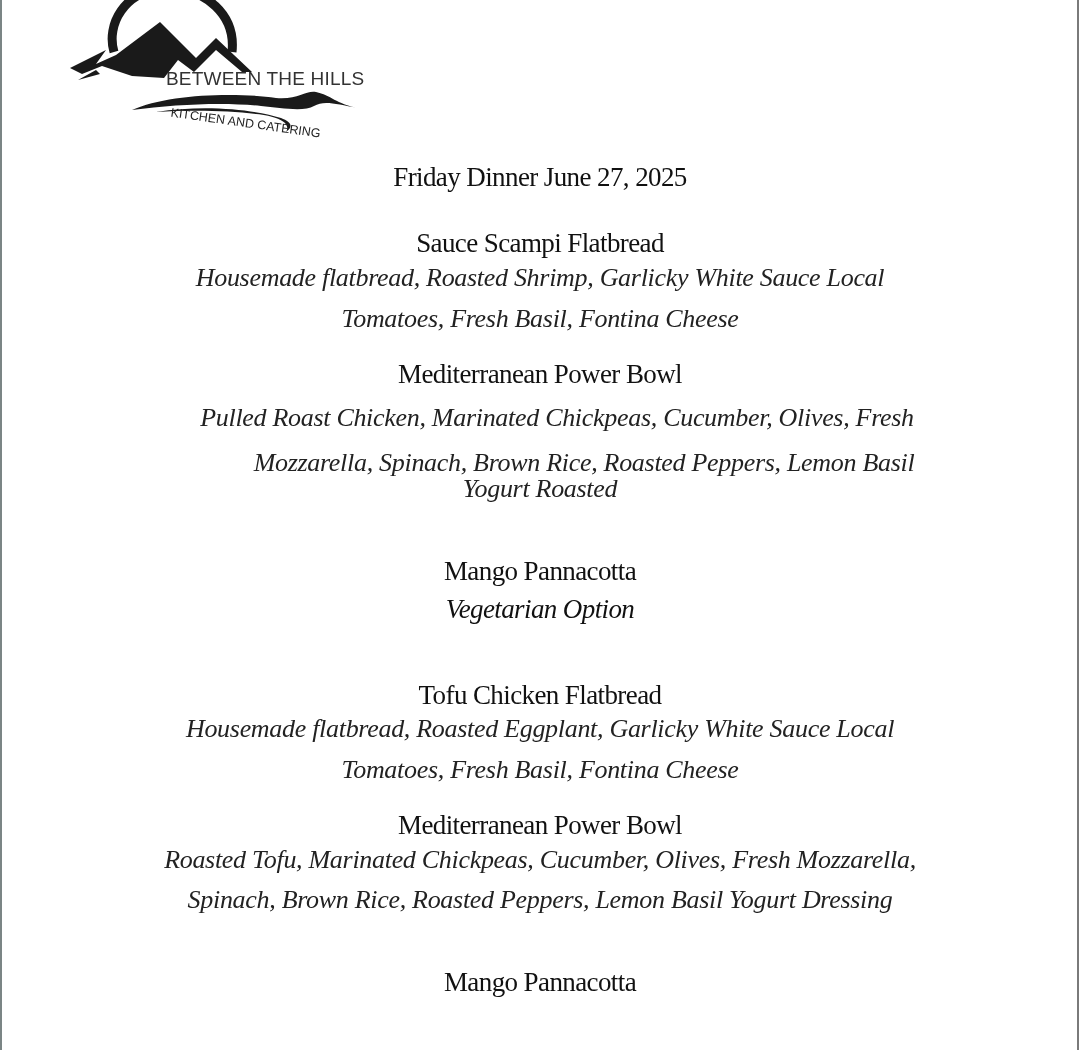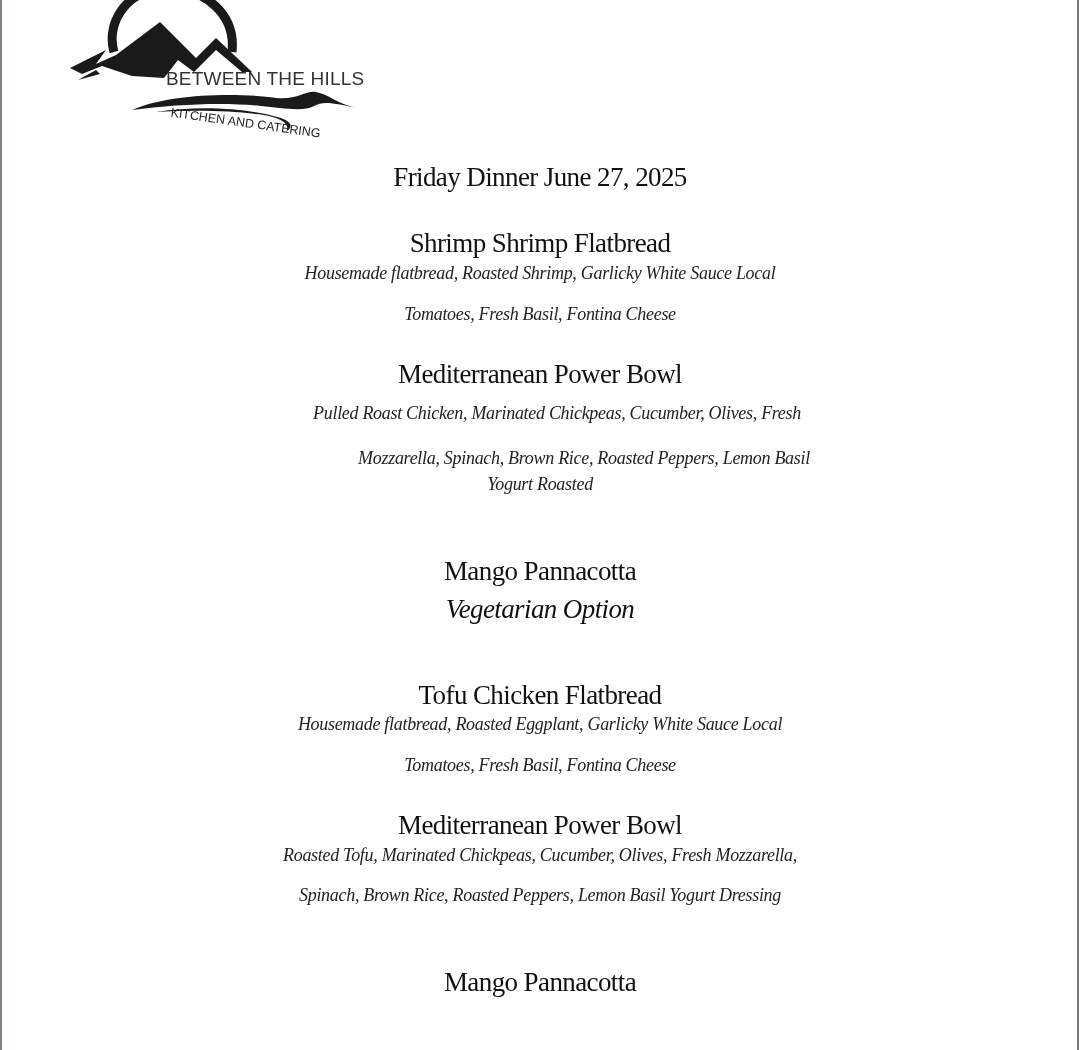--- a/index.html
+++ b/index.html
@@ -15,21 +15,21 @@
     font-family:"Liberation Sans", "DejaVu Sans", sans-serif; font-size:19px; color:#333; letter-spacing:0.2px;
   }
   .logo-sub {
     position:absolute; left:170px; top:116px;
     font-family:"Liberation Sans", "DejaVu Sans", sans-serif; font-size:12.5px; color:#222;
     transform:rotate(0deg);
   }
   .logo-sub span { display:inline-block; }
   .line { position:absolute; left:0; width:1080px; text-align:center; white-space:nowrap; }
   .heading { font-size:27px; letter-spacing:-0.6px; }
-  .desc { font-style:italic; font-size:18px; letter-spacing:-0.3px; color:#222; }
+  .desc { font-style:italic; font-size:26px; letter-spacing:-0.3px; color:#222; }
 </style>
 </head>
 <body>
 
 <div class="edge-left"></div>
 <div class="edge-right"></div>
 
 <div>
   <svg class="logo" viewBox="0 0 330 155" xmlns="http://www.w3.org/2000/svg">
 
@@ -42,21 +42,21 @@
     <path d="M90,112 C140,104 190,110 215,118 C225,122 228,126 220,132 C226,122 210,116 190,114 C160,110 120,110 90,112 Z" fill="#1a1a1a"></path>
   </svg>
   <div class="logo-title">BETWEEN THE HILLS</div>
   <div class="logo-sub">
     <span style="transform:rotate(8deg);">KITCHEN AND CATERING</span>
   </div>
 </div>
 
 <div class="line heading" style="top:162px;">Friday Dinner June 27, 2025</div>
 
-<div class="line heading" style="top:228px;">Shrimp Shrimp Flatbread</div>
+<div class="line heading" style="top:228px;">Sauce Scampi Flatbread</div>
 <div class="line desc" style="top:263px;">Housemade flatbread, Roasted Shrimp, Garlicky White Sauce Local</div>
 <div class="line desc" style="top:304px;">Tomatoes, Fresh Basil, Fontina Cheese</div>
 
 <div class="line heading" style="top:359px;">Mediterranean Power Bowl</div>
 <div class="line desc" style="top:403px;padding-left:17px;">Pulled Roast Chicken, Marinated Chickpeas, Cucumber, Olives, Fresh</div>
 <div class="line desc" style="top:448px; padding-left:88px; box-sizing:border-box;">Mozzarella, Spinach, Brown Rice, Roasted Peppers, Lemon Basil</div>
 <div class="line desc" style="top:474px;">Yogurt Roasted</div>
 
 <div class="line heading" style="top:556px;">Mango Pannacotta</div>
 

